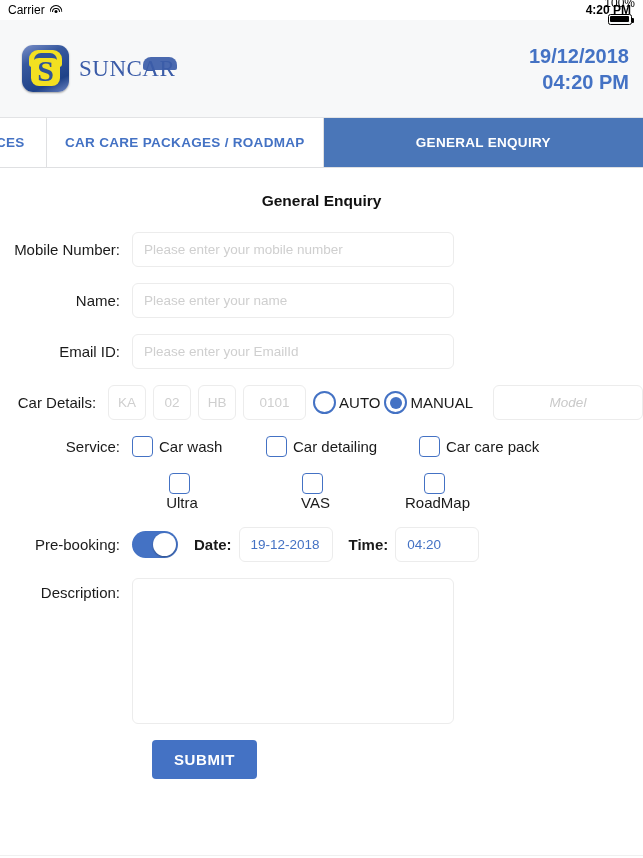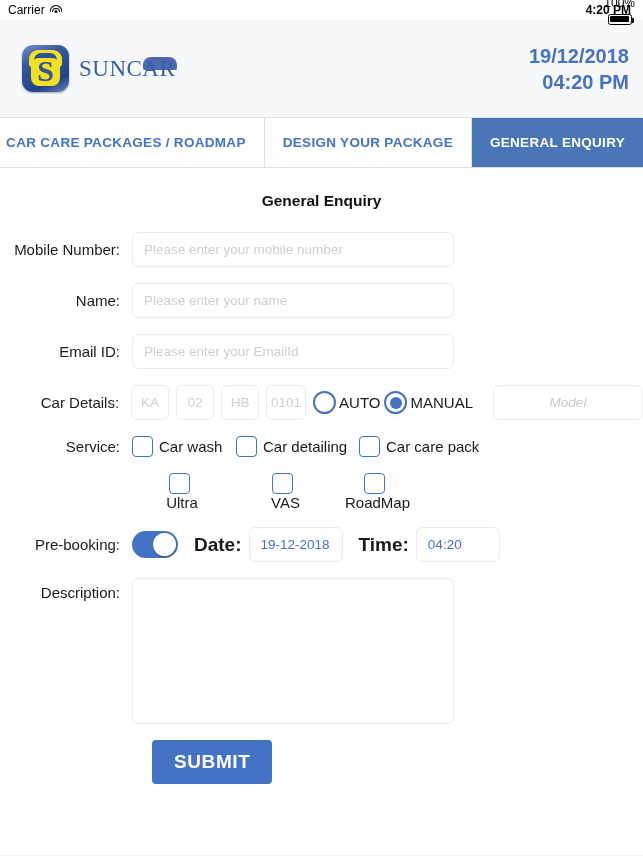--- a/index.html
+++ b/index.html
@@ -100,63 +100,63 @@
 
   .tf {
     height:35px; border:1px solid #ececec; border-radius:6px;
     background:#fff; font-size:13.5px; color:#333;
     padding: 0 11px; font-family:"Liberation Sans", sans-serif;
     outline:none;
   }
   .tf::placeholder { color:#cfcfcf; }
   .tf.wide { width:322px; }
   .tf.tiny { width:38px; text-align:center; padding:0 2px; margin-right:7px; }
-  .tf.tiny.num { width:40px; }
+  .tf.tiny.num { width:63px; }
   .tf.model { width:150px; text-align:center; font-style:italic; margin-left:16px;}
   .tf.model::placeholder { font-style:italic; color:#c9c9c9; }
   .tf.dateval { width:94px; color:#4472c4; font-size:13.5px; }
   .tf.timeval { width:84px; color:#4472c4; font-size:13.5px; }
 
   .radio-wrap { display:flex; align-items:center; margin-right:4px; }
   .radio {
     width:23px; height:23px; border-radius:50%;
     border:2px solid #4472c4; background:#fff; position:relative; cursor:pointer;
   }
   .radio.sel::after{
     content:""; position:absolute; left:50%; top:50%; transform:translate(-50%,-50%);
     width:12px; height:12px; border-radius:50%; background:#4472c4;
   }
   .radio-lbl { font-size:15px; color:#1a1a1a; margin-left:3px; }
 
-  .chk-group { display:flex; align-items:center; }
+  .chk-group { display:flex; align-items:center;gap:30px; }
   .chk-item { display:flex; align-items:center; margin-right:10px; }
   .chk {
     width:21px; height:21px; border:1.6px solid #4472c4; border-radius:4px;
     background:#fff; cursor:pointer; flex:none;
   }
   .chk-lbl { font-size:15px; color:#1a1a1a; margin-left:6px; white-space:nowrap; }
 
   .toggle {
     width:46px; height:27px; border-radius:14px; background:#4472c4;
     position:relative; cursor:pointer; flex:none;
   }
   .toggle .knob {
     position:absolute; top:2px; left:21px; width:23px; height:23px;
     border-radius:50%; background:#fff; box-shadow:0 1px 2px rgba(0,0,0,.3);
   }
-  .inline-lbl { font-size:19px; font-weight:bold; color:#1a1a1a; margin:0 7px 0 16px; }
+  .inline-lbl { font-size:15px; font-weight:bold; color:#1a1a1a; margin:0 7px 0 16px; }
 
   .ta {
     width:322px; height:146px; border:1px solid #ececec; border-radius:6px;
     background:#fff; resize:none; outline:none; padding:8px 11px;
     font-size:13.5px; font-family:"Liberation Sans", sans-serif; color:#333;
   }
   .submit-btn {
     margin-left:152px; background:#4472c4; color:#fff; border:none;
-    border-radius:4px; padding:11px 22px; font-size:19px; font-weight:bold;
+    border-radius:4px; padding:11px 22px; font-size:15px; font-weight:bold;
     letter-spacing:.6px; cursor:pointer; font-family:"Liberation Sans", sans-serif;
   }
   .bottom-rule { position:absolute; left:0; right:0; bottom:2px; height:1px; background:#f0f0f0; }
 
   .svc-row2 { margin-left:0; }
   .svc-row2 .chk-item { margin-right:0;flex-direction:column; }
   .svc-w1 { width:94px; } .svc-w2 { width:113px; }
 </style>
 </head>
 <body>
@@ -200,23 +200,20 @@
     </div>
   </div>
 
   <div class="tabbar">
     <div class="tab clipped">
       <span>CES</span>
     </div>
     <div class="tab">
       <span>CAR CARE PACKAGES / ROADMAP</span>
     </div>
-    <div class="tab">
-      <span>DESIGN YOUR PACKAGE</span>
-    </div>
     <div class="tab active">
       <span>GENERAL ENQUIRY</span>
     </div>
   </div>
 
   <div class="content">
 
     <div class="page-title">General Enquiry</div>
 
     <div class="row">

